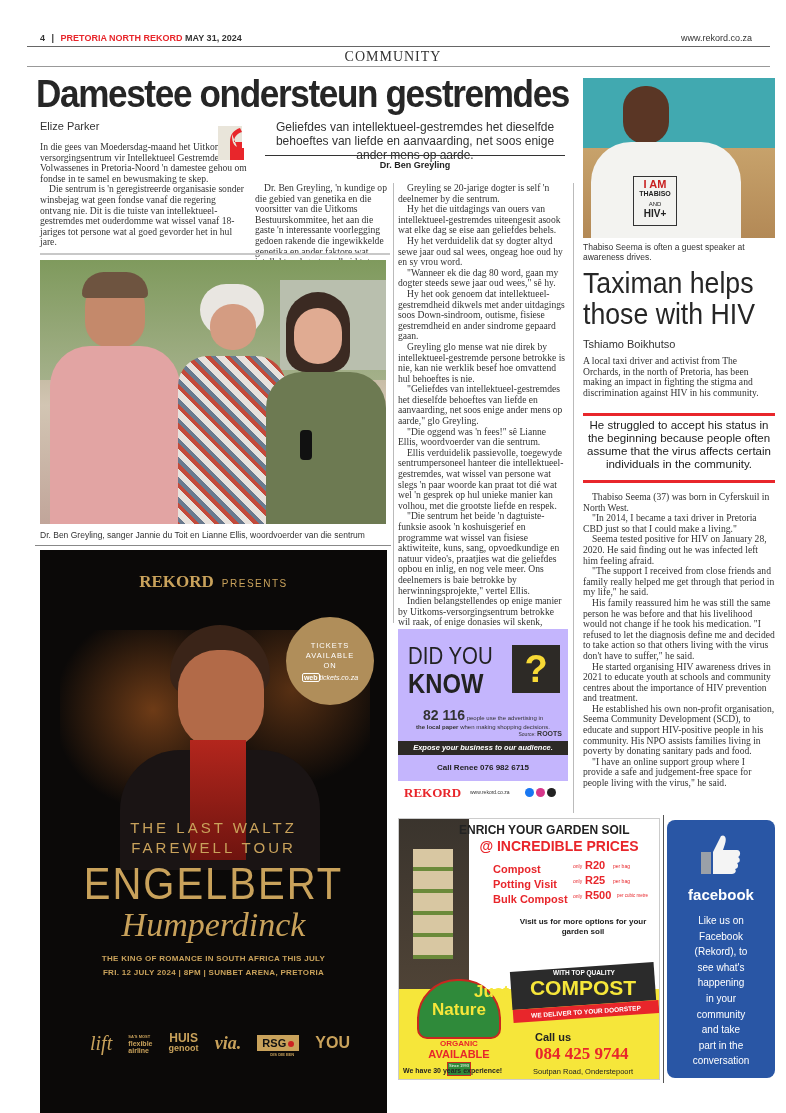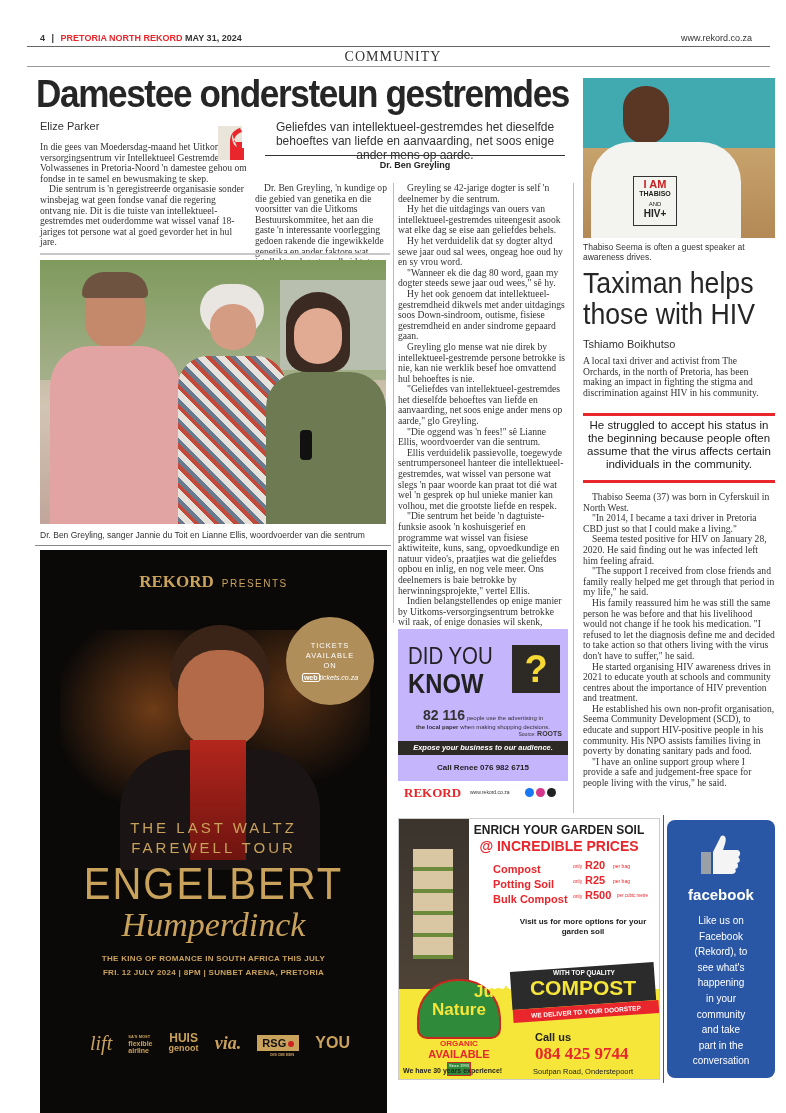--- a/index.html
+++ b/index.html
@@ -62,21 +62,21 @@
 </div>
 <div class="abs pull">Geliefdes van intellektueel-gestremdes het dieselfde behoeftes van liefde en aanvaarding, net soos enige ander mens op aarde.</div>
 <div class="abs pull-rule"></div>
 <div class="abs pull-att">Dr. Ben Greyling</div>
 
 <div class="abs body-text" style="left:255px;top:183px;width:134px">
   <p>Dr. Ben Greyling, 'n kundige op die gebied van genetika en die voorsitter van die Uitkoms Bestuurskommitee, het aan die gaste 'n interessante voorlegging gedoen rakende die ingewikkelde genetika en ander faktore wat intellektueel-gestremdheid tot gevolg kan hê.</p>
 </div>
 
 <div class="abs body-text" style="left:398px;top:183px;width:170px">
-  <p>Greyling se 42-jarige dogter is self 'n deelnemer by die sentrum.</p>
+  <p>Greyling se 20-jarige dogter is self 'n deelnemer by die sentrum.</p>
   <p>Hy het die uitdagings van ouers van intellektueel-gestremdes uiteengesit asook wat elke dag se eise aan geliefdes behels.</p>
   <p>Hy het verduidelik dat sy dogter altyd sewe jaar oud sal wees, ongeag hoe oud hy en sy vrou word.</p>
   <p>"Wanneer ek die dag 80 word, gaan my dogter steeds sewe jaar oud wees," sê hy.</p>
   <p>Hy het ook genoem dat intellektueel-gestremdheid dikwels met ander uitdagings soos Down-sindroom, outisme, fisiese gestremdheid en ander sindrome gepaard gaan.</p>
   <p>Greyling glo mense wat nie direk by intellektueel-gestremde persone betrokke is nie, kan nie werklik besef hoe omvattend hul behoeftes is nie.</p>
   <p>"Geliefdes van intellektueel-gestremdes het dieselfde behoeftes van liefde en aanvaarding, net soos enige ander mens op aarde," glo Greyling.</p>
   <p>"Die oggend was 'n fees!" sê Lianne Ellis, woordvoerder van die sentrum.</p>
   <p>Ellis verduidelik passievolle, toegewyde sentrumpersoneel hanteer die intellektueel-gestremdes, wat wissel van persone wat slegs 'n paar woorde kan praat tot dié wat wel 'n gesprek op hul unieke manier kan volhou, met die grootste liefde en respek.</p>
   <p>"Die sentrum het beide 'n dagtuiste-funksie asook 'n koshuisgerief en programme wat wissel van fisiese aktiwiteite, kuns, sang, opvoedkundige en natuur video's, praatjies wat die geliefdes opbou en inlig, en nog vele meer. Ons deelnemers is baie betrokke by herwinningsprojekte," vertel Ellis.</p>
   <p>Indien belangstellendes op enige manier by Uitkoms-versorgingsentrum betrokke wil raak, of enige donasies wil skenk, kontak die sentrumbestuurder, Christo Topham by 012 548 0352.</p>
@@ -198,25 +198,25 @@
   <p>His family reassured him he was still the same person he was before and that his livelihood would not change if he took his medication. "I refused to let the diagnosis define me and decided to take action so that others living with the virus don't have to suffer," he said.</p>
   <p>He started organising HIV awareness drives in 2021 to educate youth at schools and community centres about the importance of HIV prevention and treatment.</p>
   <p>He established his own non-profit organisation, Seema Community Development (SCD), to educate and support HIV-positive people in his community. His NPO assists families living in poverty by donating sanitary pads and food.</p>
   <p>"I have an online support group where I provide a safe and judgement-free space for people living with the virus," he said.</p>
 </div>
 
 <div class="abs garden">
   <div class="abs" style="left:0;top:0;width:70px;height:262px;background:linear-gradient(180deg,#3a342d,#5a4b3b)"></div>
   <div class="abs" style="left:14px;top:30px;width:40px;height:110px;background:repeating-linear-gradient(180deg,#d8c7a2 0 18px,#6b8a3a 18px 22px)"></div>
   <div class="abs" style="left:0;top:170px;width:262px;height:92px;background:#f6e63a"></div>
-  <div class="abs" style="left:60px;top:4px;width:200px;text-align:center;font-family:'Liberation Sans',sans-serif;font-weight:bold;font-size:12px;color:#222">ENRICH YOUR GARDEN SOIL</div>
+  <div class="abs" style="left:60px;top:4px;width:200px;text-align:left;font-family:'Liberation Sans',sans-serif;font-weight:bold;font-size:12px;color:#222">ENRICH YOUR GARDEN SOIL</div>
   <div class="abs" style="left:60px;top:19px;width:200px;text-align:center;font-family:'Liberation Sans',sans-serif;font-weight:bold;font-size:14px;color:#e8262b">@ INCREDIBLE PRICES</div>
   <div class="abs" style="left:94px;top:40px;width:164px;font-family:'Liberation Sans',sans-serif;color:#e8262b">
     <div style="height:15px;position:relative"><b style="font-size:11px">Compost</b><span style="position:absolute;left:80px;font-size:5px;top:4px">only</span><b style="position:absolute;left:92px;font-size:11px">R20</b><span style="position:absolute;left:120px;font-size:5px;top:4px">per bag</span></div>
-    <div style="height:15px;position:relative"><b style="font-size:11px">Potting Soil</b><span style="position:absolute;left:80px;font-size:5px;top:4px">only</span><b style="position:absolute;left:92px;font-size:11px">R25</b><span style="position:absolute;left:120px;font-size:5px;top:4px">per bag</span></div>
+    <div style="height:15px;position:relative"><b style="font-size:11px">Potting Visit</b><span style="position:absolute;left:80px;font-size:5px;top:4px">only</span><b style="position:absolute;left:92px;font-size:11px">R25</b><span style="position:absolute;left:120px;font-size:5px;top:4px">per bag</span></div>
     <div style="height:15px;position:relative"><b style="font-size:11px">Bulk Compost</b><span style="position:absolute;left:80px;font-size:5px;top:4px">only</span><b style="position:absolute;left:92px;font-size:11px">R500</b><span style="position:absolute;left:124px;font-size:4.5px;top:4px">per cubic metre</span></div>
   </div>
   <div class="abs" style="left:110px;top:98px;width:148px;text-align:center;font-family:'Liberation Sans',sans-serif;font-weight:bold;font-size:8px;color:#222;line-height:10px">Visit us for more options for your garden soil</div>
 
   <div class="abs" style="left:10px;top:150px;width:100px;height:110px">
     <div class="abs" style="left:8px;top:10px;width:84px;height:60px;background:#2f8a3a;border-radius:40px 40px 10px 10px;border:2px solid #c8281f"></div>
     <div class="abs" style="left:0;top:14px;width:100px;text-align:right;font-family:'Liberation Sans',sans-serif;font-weight:bold;font-size:17px;line-height:18px;color:#f6e63a">Just</div>
     <div class="abs" style="left:0;top:32px;width:100px;text-align:center;font-family:'Liberation Sans',sans-serif;font-weight:bold;font-size:17px;line-height:18px;color:#f6e63a">Nature</div>
     <div class="abs" style="left:0;top:70px;width:100px;text-align:center;font-family:'Liberation Sans',sans-serif;font-weight:bold;font-size:8px;color:#e8262b">ORGANIC</div>
     <div class="abs" style="left:0;top:79px;width:100px;text-align:center;font-family:'Liberation Sans',sans-serif;font-weight:bold;font-size:11px;color:#e8262b">AVAILABLE</div>

